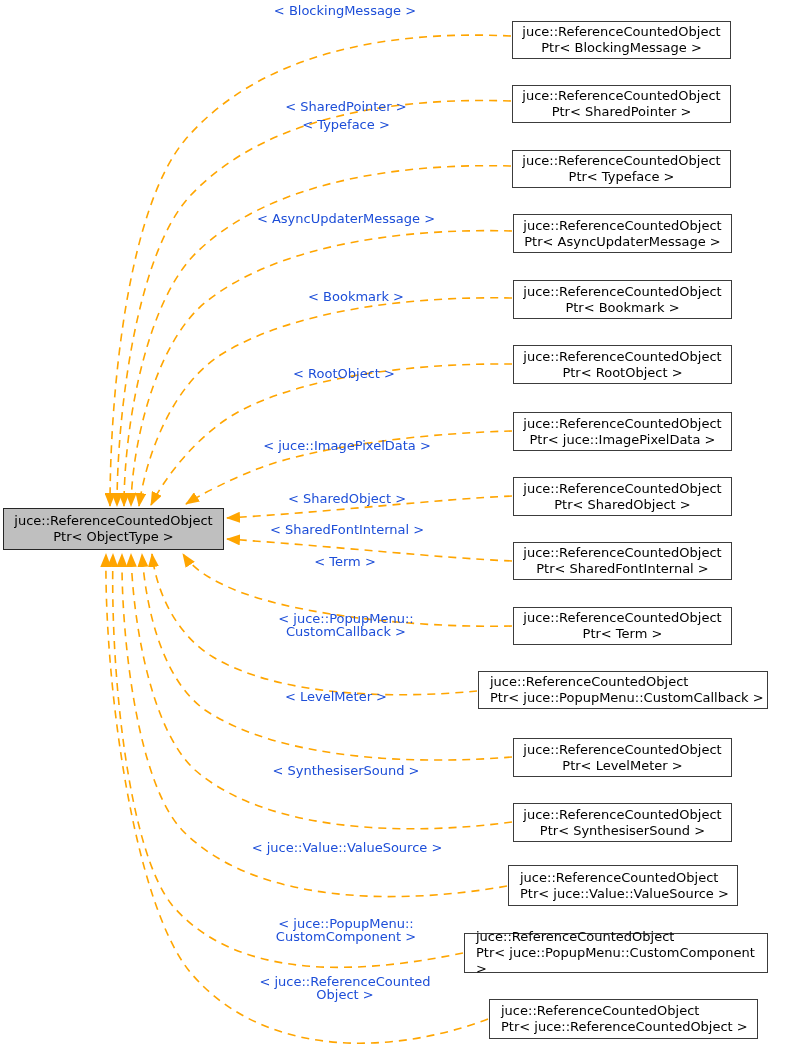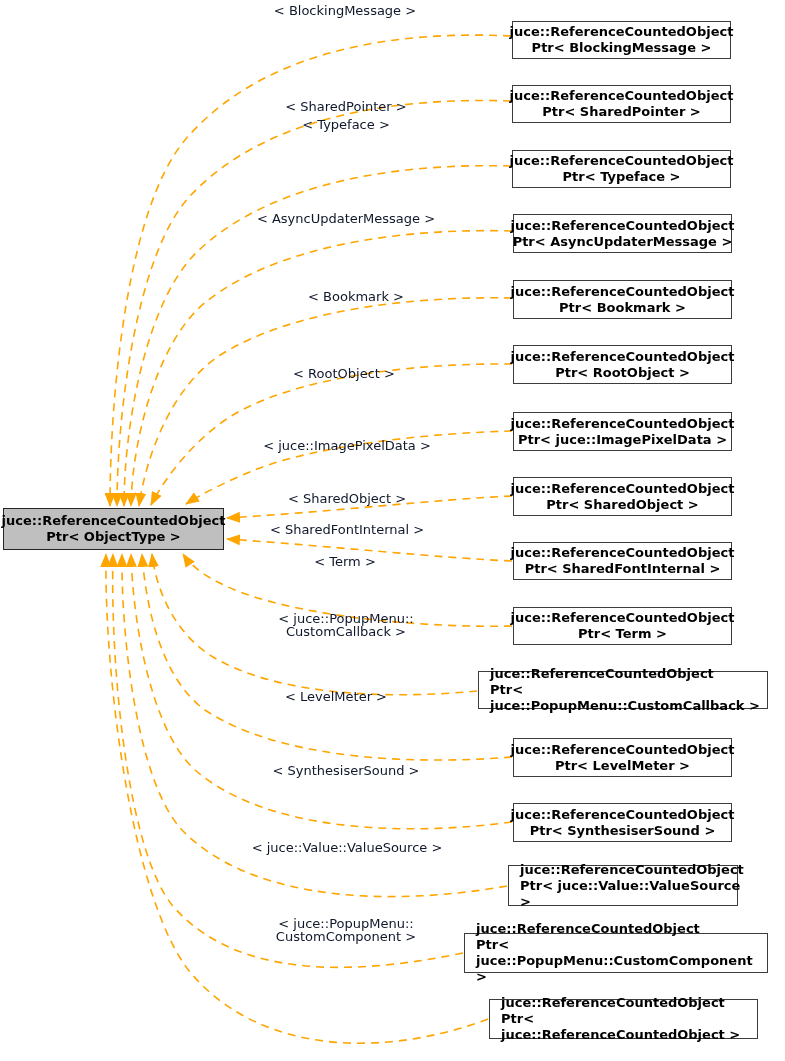--- a/index.html
+++ b/index.html
@@ -17,38 +17,37 @@
     position:absolute;
     box-sizing:border-box;
     background:#ffffff;
     border:1.5px solid #3c3c3c;
     display:flex;
     align-items:center;
     justify-content:center;
     text-align:center;
     white-space:pre-line;
     line-height:16px;
-    font-weight:bold;
   }
   .node.center-node{
     background:#bfbfbf;
     border:1.8px solid #262626;
   }
   .node.align-left{
     justify-content:flex-start;
     text-align:left;
     padding-left:11px;
   }
   .edge-label{
     position:absolute;
     transform:translateX(-50%);
     text-align:center;
     white-space:pre-line;
     line-height:13px;
-    color:#0f172a;
+    color:#1d4ed8;
   }
 </style>
 </head>
 <body>
 
 <div class="graph">
 
   <svg class="edges" viewBox="0 0 785 1061" xmlns="http://www.w3.org/2000/svg">
     <defs>
       <marker id="arrow" markerUnits="userSpaceOnUse" markerWidth="15" markerHeight="11" refX="13" refY="5.5" orient="auto">
@@ -121,14 +120,16 @@
   <div class="edge-label" style="left:347px;top:492px">&lt; SharedObject &gt;</div>
   <div class="edge-label" style="left:347px;top:523px">&lt; SharedFontInternal &gt;</div>
   <div class="edge-label" style="left:345px;top:555px">&lt; Term &gt;</div>
   <div class="edge-label" style="left:346px;top:612px">&lt; juce::PopupMenu::
 CustomCallback &gt;</div>
   <div class="edge-label" style="left:336px;top:690px">&lt; LevelMeter &gt;</div>
   <div class="edge-label" style="left:346px;top:764px">&lt; SynthesiserSound &gt;</div>
   <div class="edge-label" style="left:347px;top:841px">&lt; juce::Value::ValueSource &gt;</div>
   <div class="edge-label" style="left:346px;top:917px">&lt; juce::PopupMenu::
 CustomComponent &gt;</div>
+  <div class="edge-label" style="left:345px;top:975px">&lt; juce::ReferenceCounted
+Object &gt;</div>
 
 </div>
 
 </body></html>

